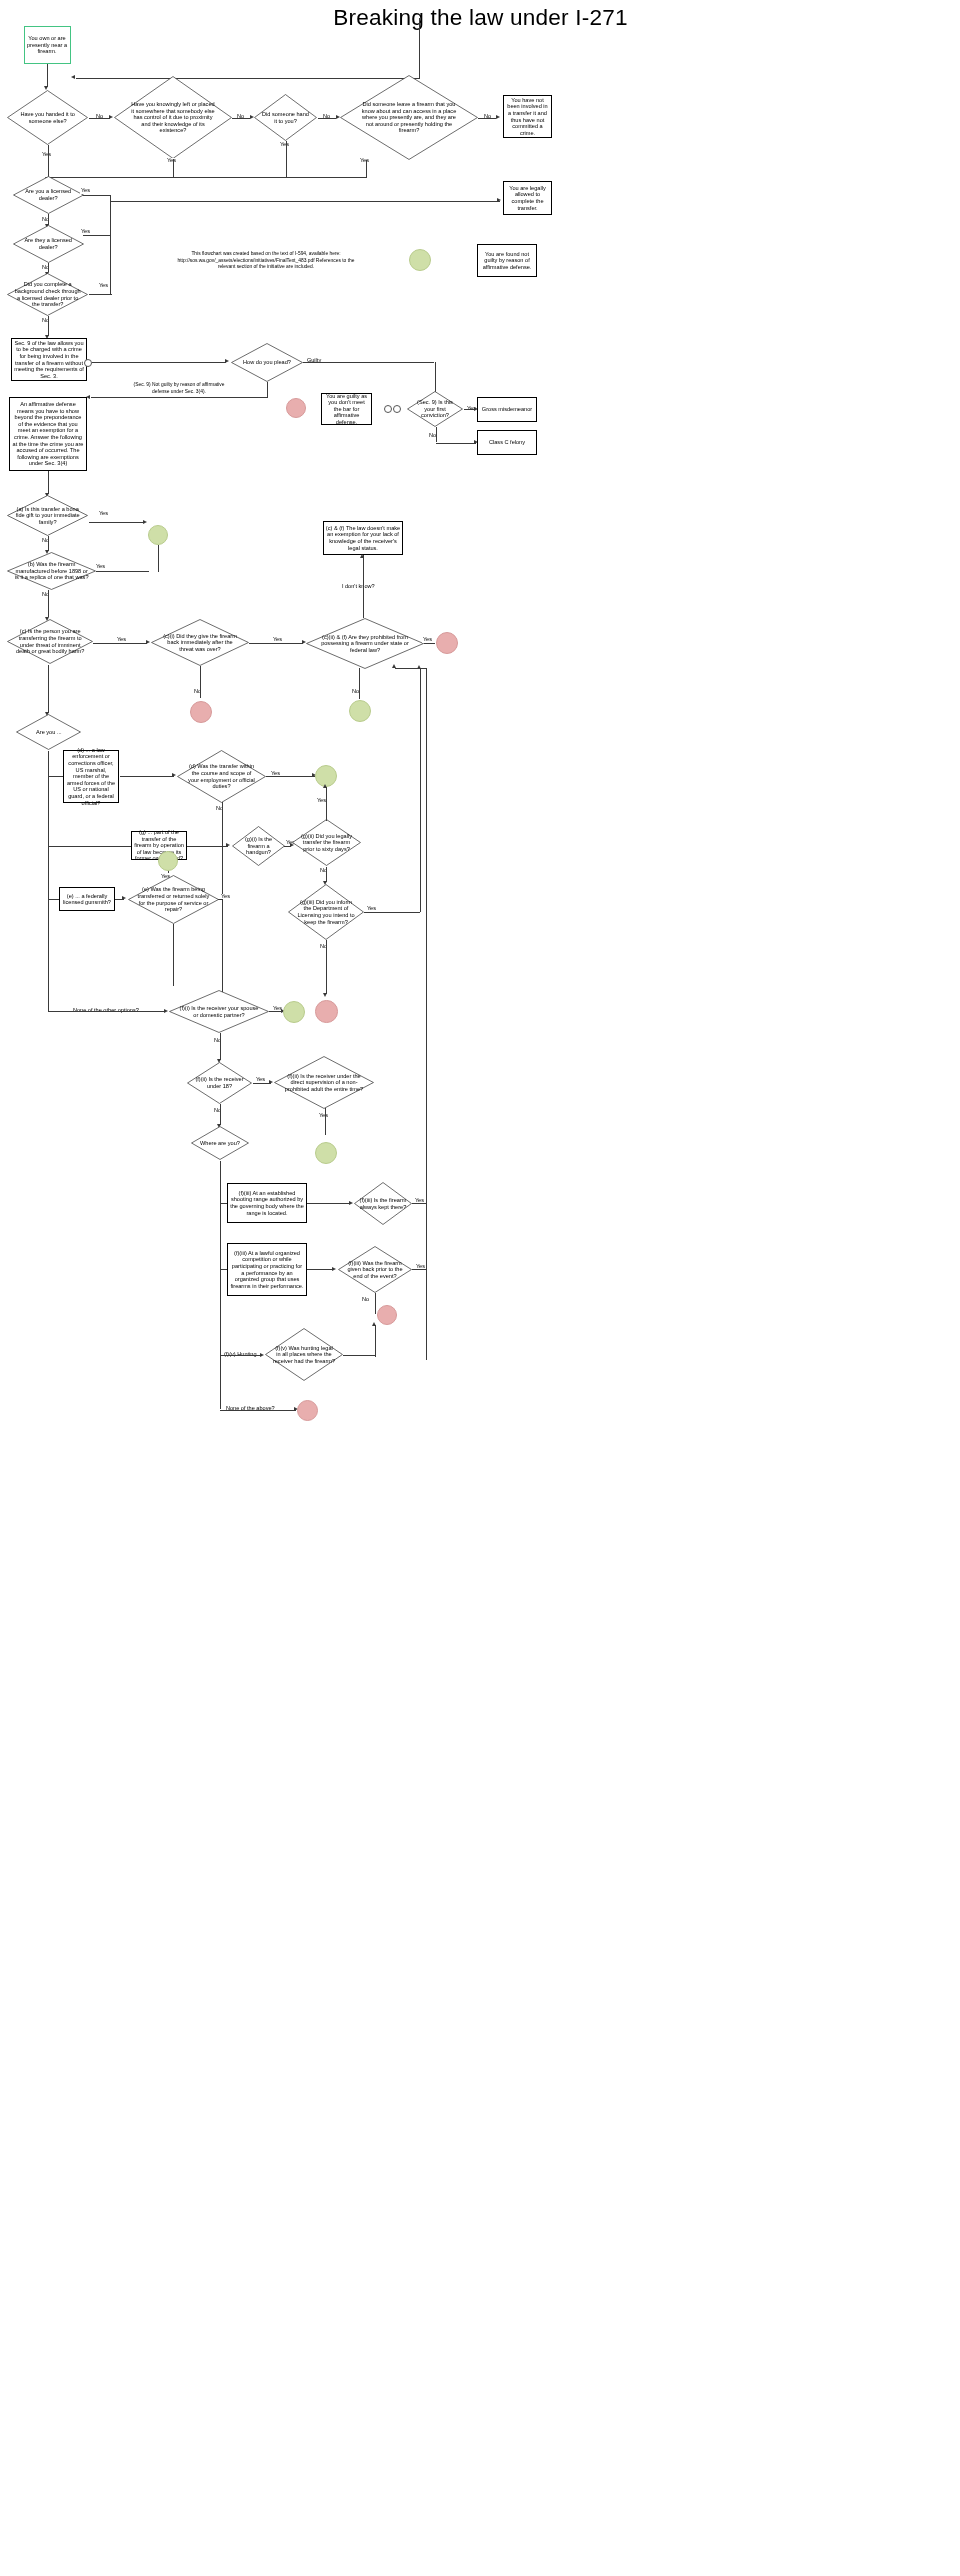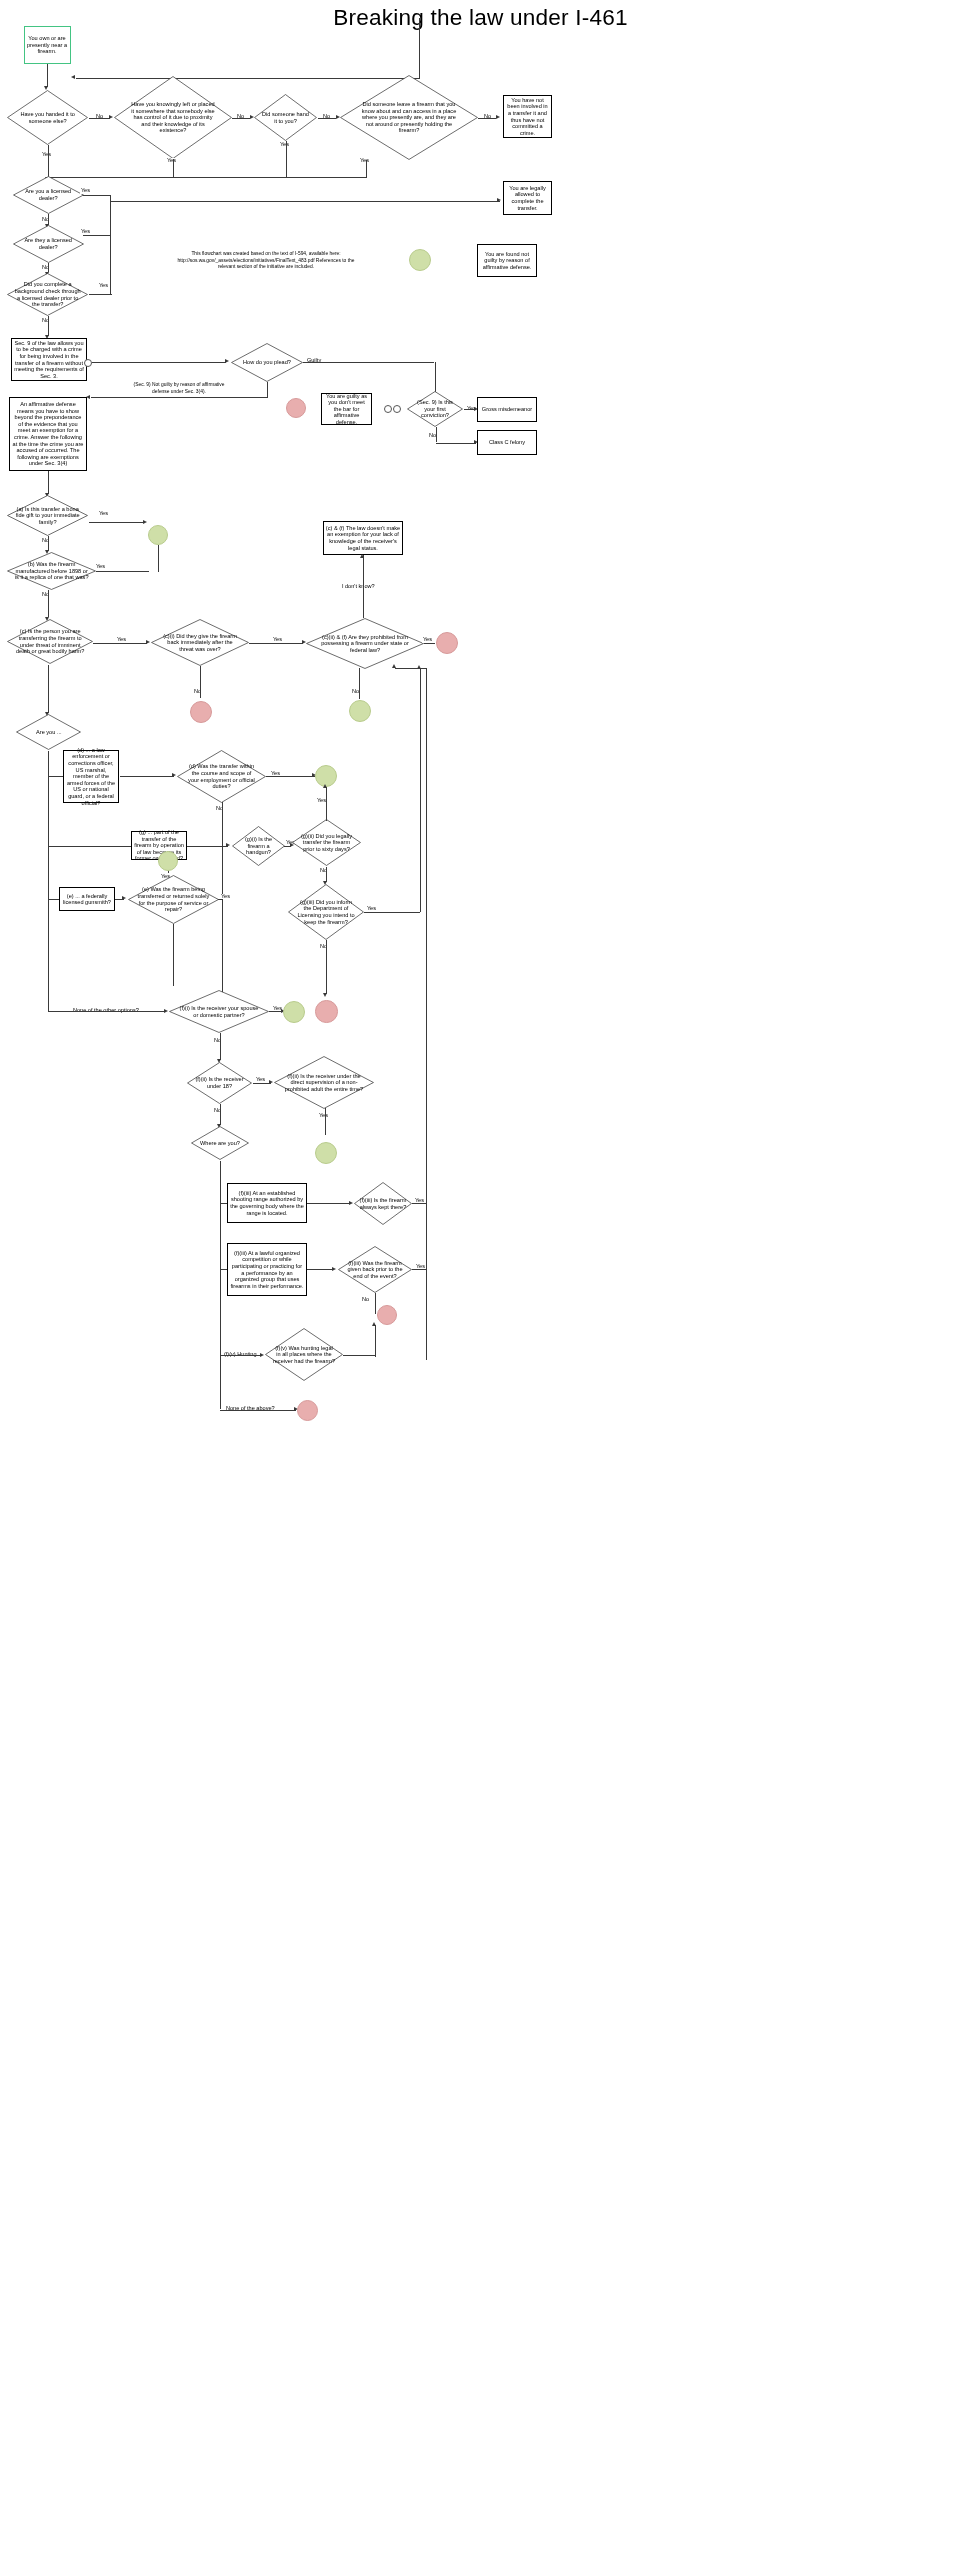--- a/index.html
+++ b/index.html
@@ -105,21 +105,21 @@
     text-align:center;
     color:#000;
     white-space:pre-line;
   }
 </style>
 </head>
 <body>
 
 <div id="canvas">
 
-  <div id="title">Breaking the law under I-461</div>
+  <div id="title">Breaking the law under I-271</div>
 
   <div class="node box green" style="left:23.5px; top:26px; width:47px; height:38px;">You own or are presently near a firearm.</div>
 
   <div class="ln thick v" style="left:419px; top:18px; height:61px;"></div>
   <div class="ln thick h" style="left:76px; top:78px; width:344px;"></div>
   <div class="ar l" style="left:71px; top:75px;"></div>
 
   <div class="ln v" style="left:47px; top:64px; height:22.6px;"></div>
   <div class="ar d" style="left:44px; top:86px;"></div>
 

